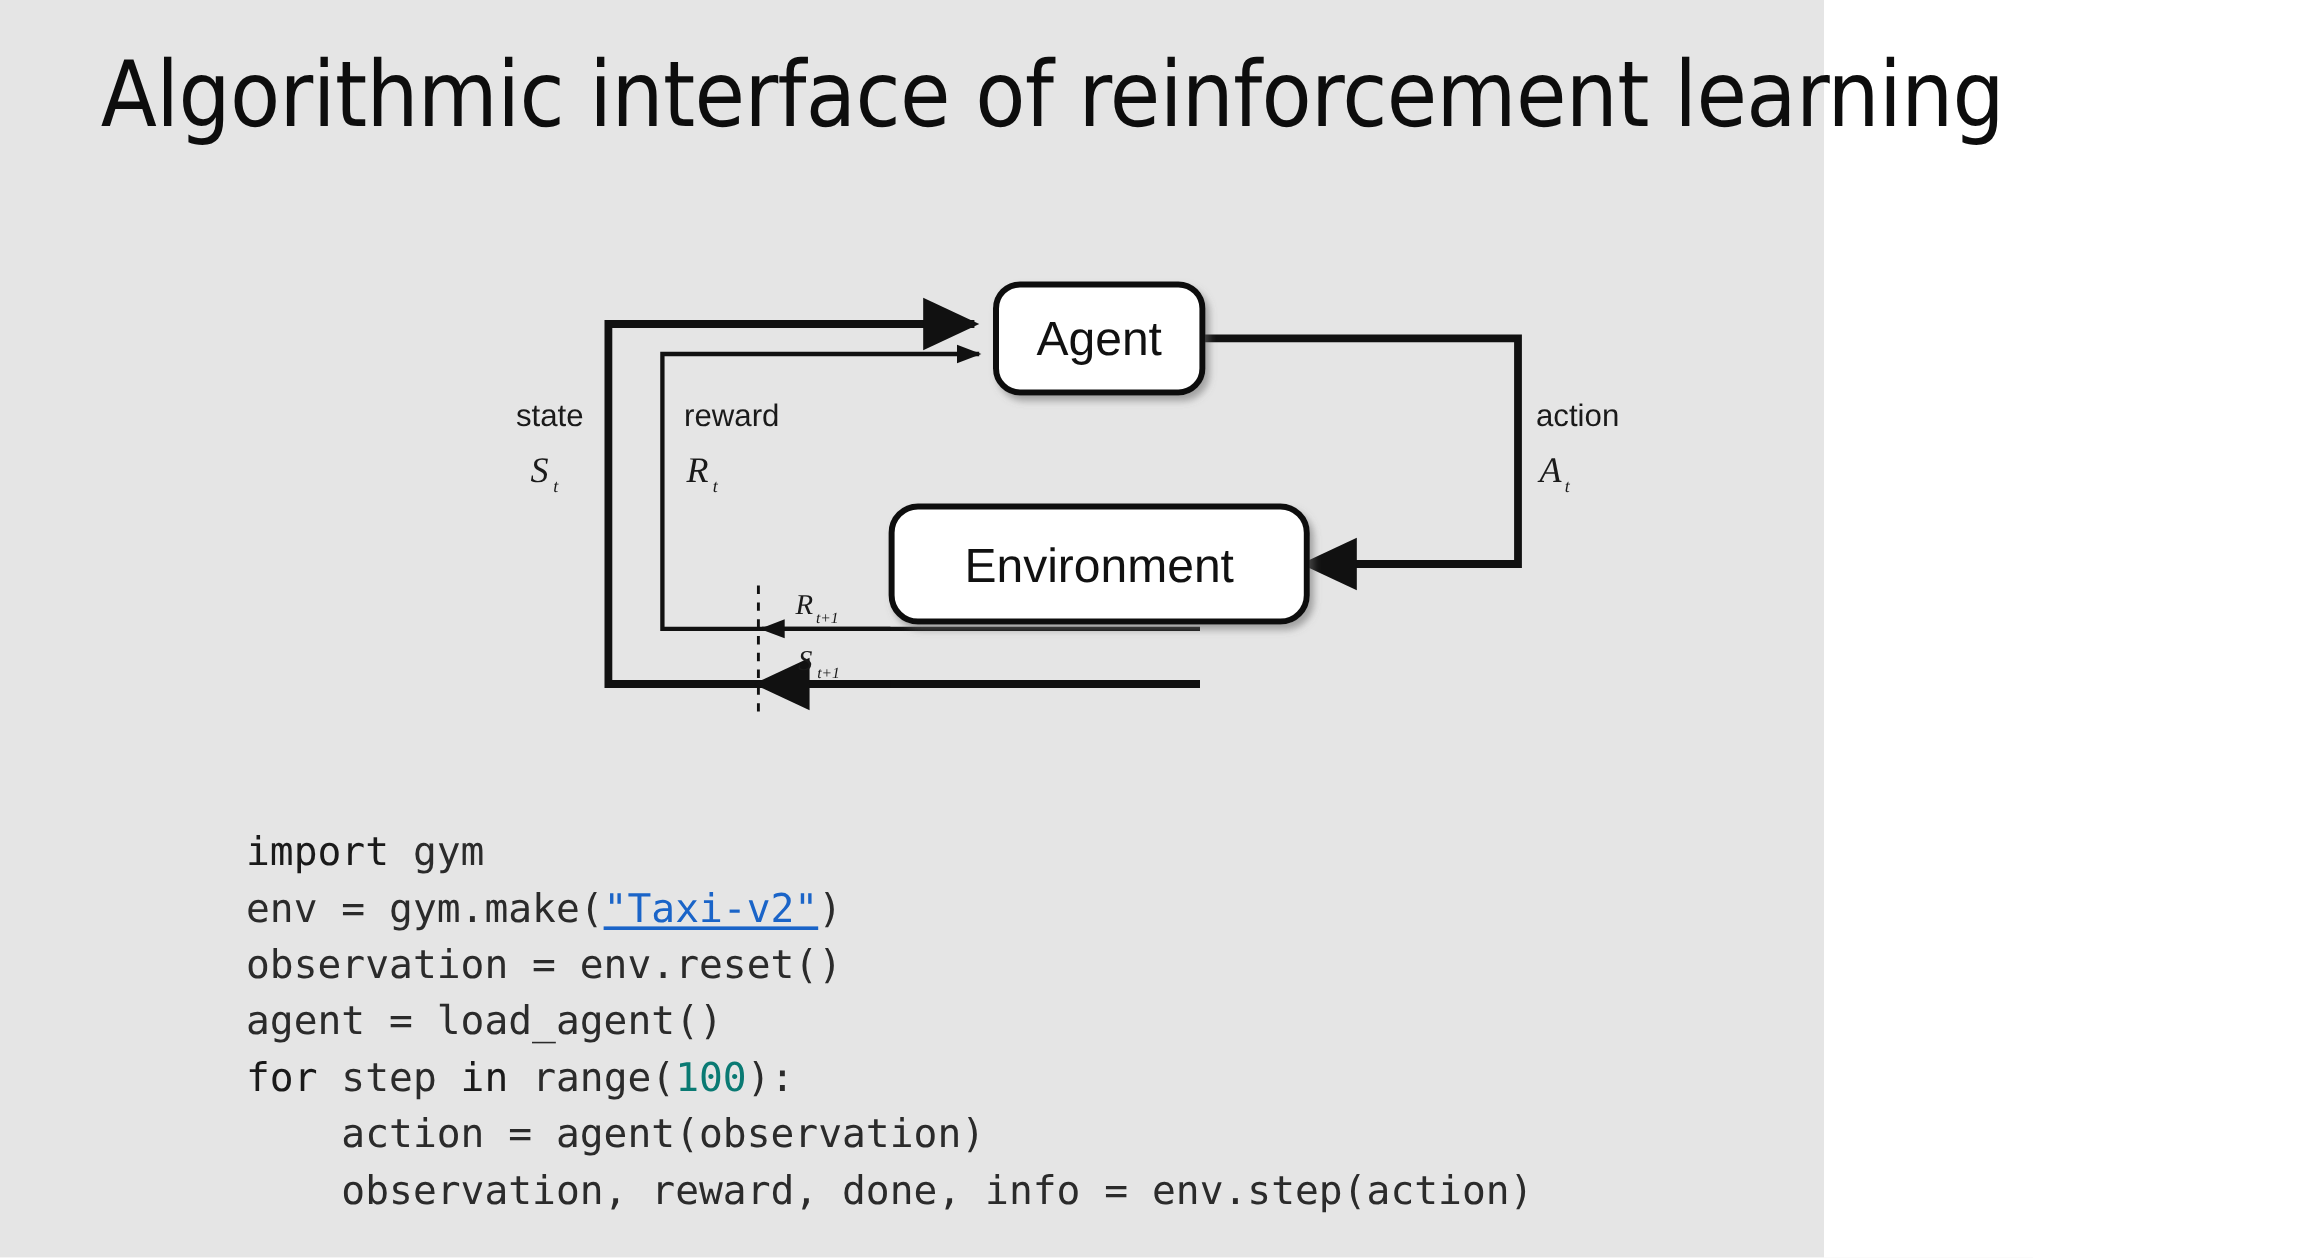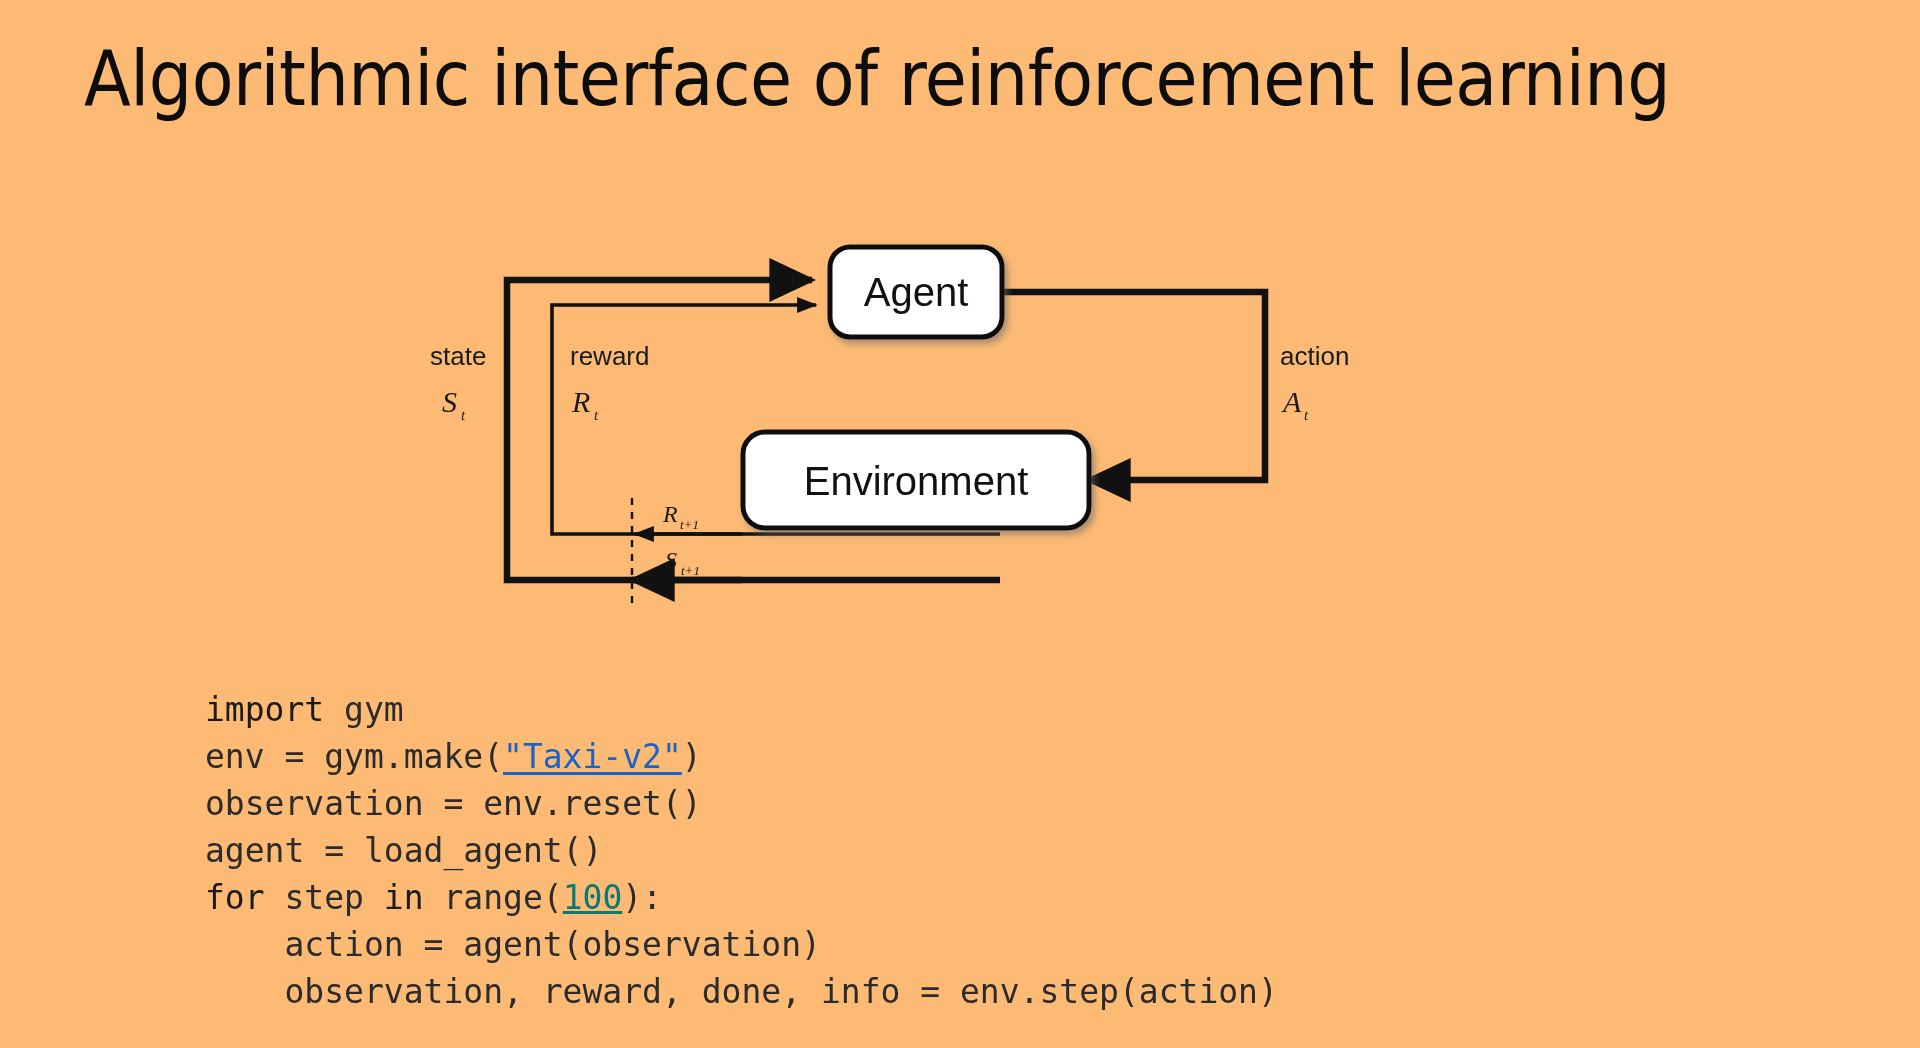--- a/index.html
+++ b/index.html
@@ -12,23 +12,23 @@
     height: 1048px;
     overflow: hidden;
     font-family: "Liberation Sans", sans-serif;
     position: relative;
   }
 
   
   .slide {
     position: absolute;
     left: 0; top: 0;
-    width: 1920px;
+    width: 1520px;
     height: 1048px;
-    background: #fdba74;
+    background: #e5e5e5;
   }
 
   
   .slide-title {
     position: absolute;
     left: 84px;
     top: 36px;
     width: 1780px;
     font-family: "DejaVu Sans Condensed", "Liberation Sans Narrow", "Liberation Sans", sans-serif;
     font-size: 76px;
@@ -37,21 +37,21 @@
     letter-spacing: -0.5px;
     line-height: 1.12;
     color: #0d0d0d;
     white-space: nowrap;
   }
 
   
   .diagram-wrap {
     position: absolute;
     left: 380px;
-    top: 210px;
+    top: 200px;
     width: 1120px;
     height: 420px;
   }
   .diagram-wrap svg { display: block; }
 
   .box-label {
     font-family: "Liberation Sans", sans-serif;
     font-size: 40px;
     fill: #111111;
   }
@@ -92,21 +92,21 @@
     top: 686px;
     font-family: "DejaVu Sans Mono", "Liberation Mono", monospace;
     font-size: 33px;
     line-height: 47px;
     color: #2b2b2b;
     white-space: pre;
     letter-spacing: 0px;
   }
   .code-line { white-space: pre; }
   .tok-kw   { font-weight: normal; color: #1a1a1a; }
-  .tok-num  { color: #0a7a73; text-decoration: underline; }
+  .tok-num  { color: #0a7a73; }
   .tok-link {
     color: #1a64c8;
     text-decoration: underline;
     text-underline-offset: 4px;
     cursor: pointer;
   }
 </style>
 </head>
 <body>
 

